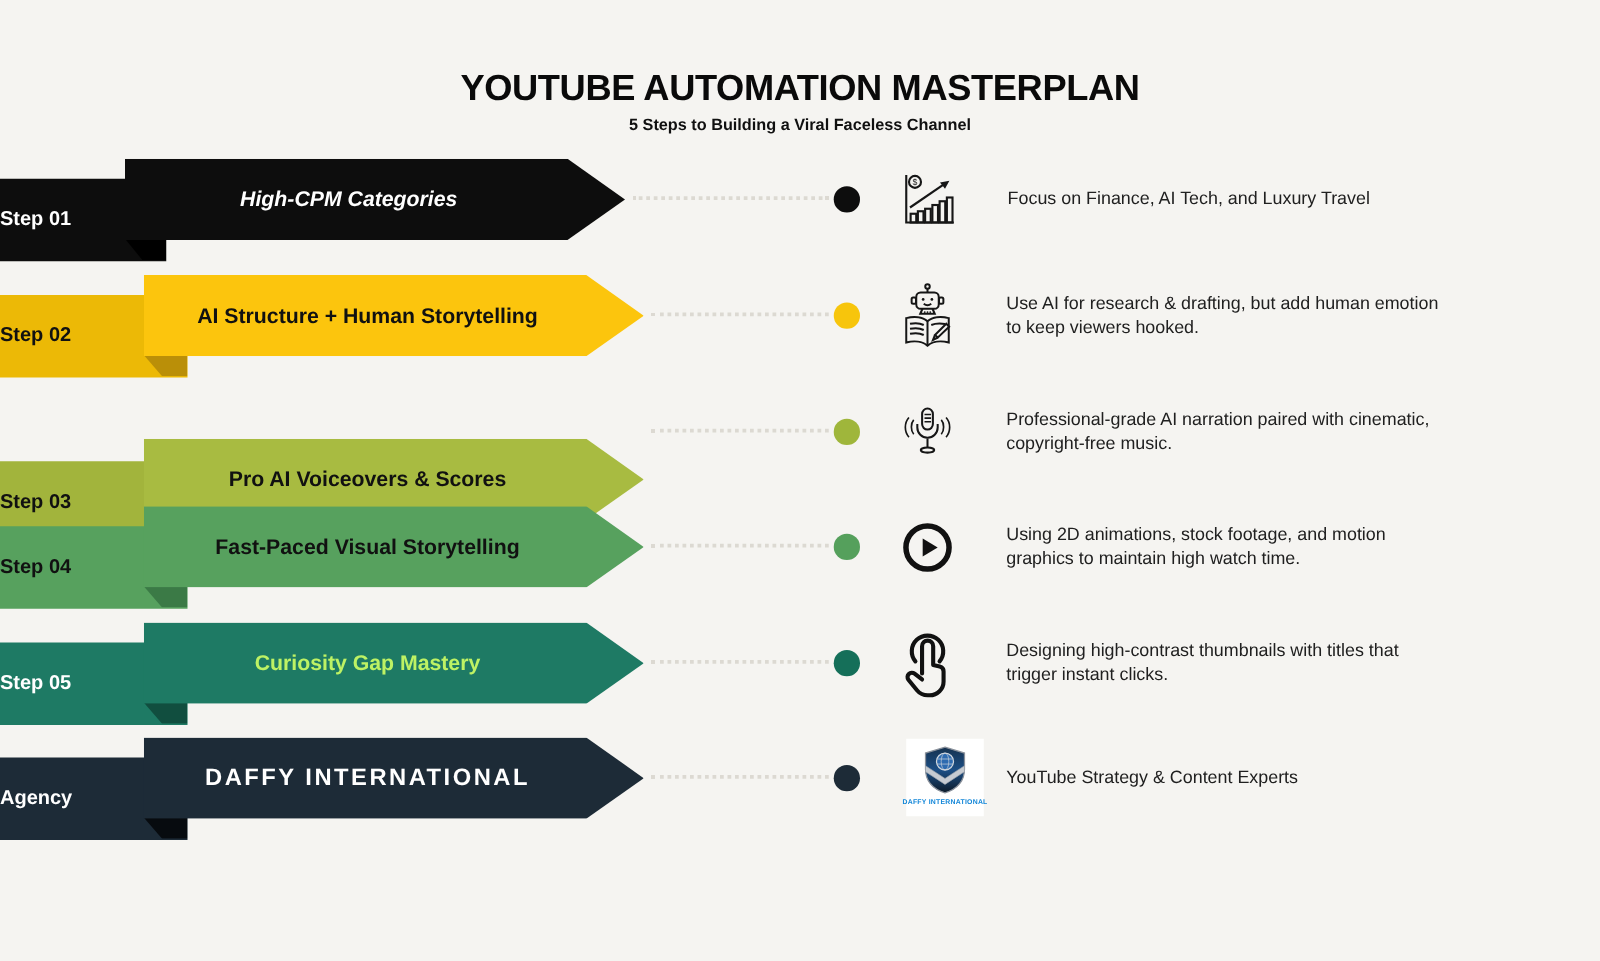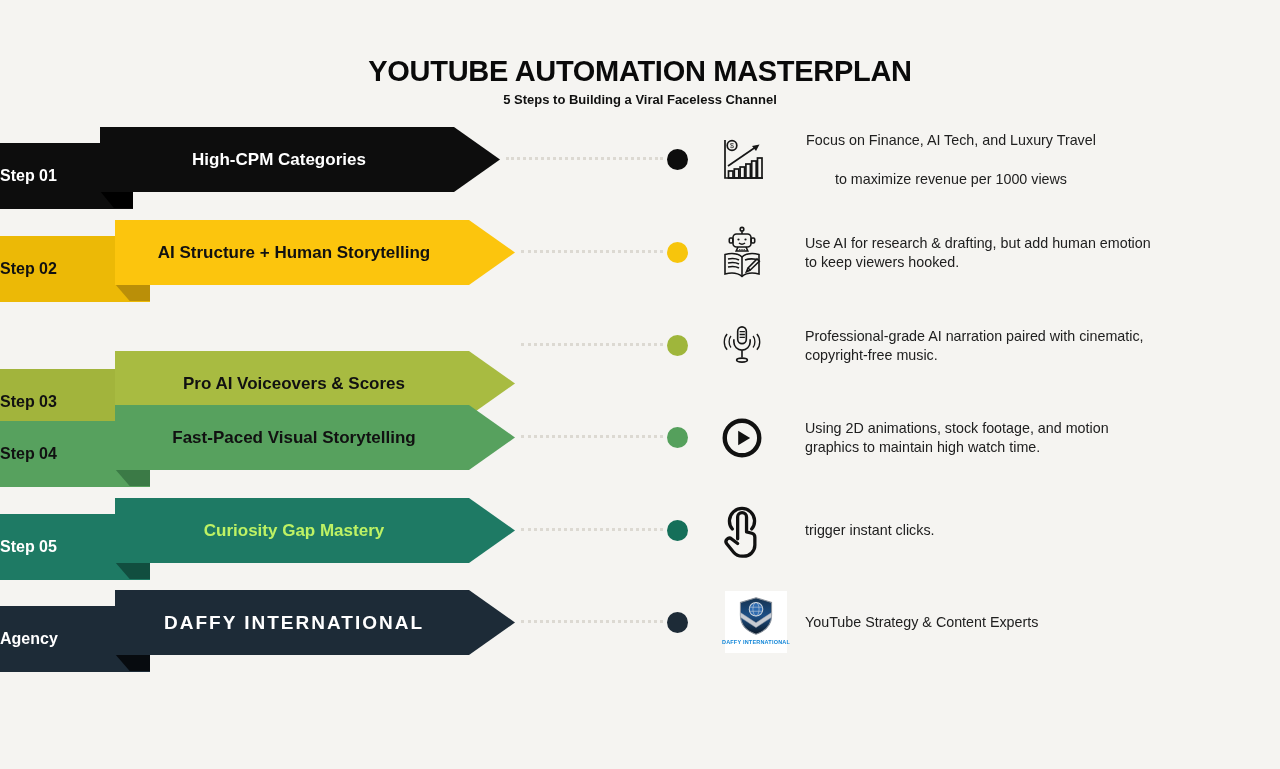--- a/index.html
+++ b/index.html
@@ -56,21 +56,21 @@
 <div class="canvas">
 
   <div class="title">YOUTUBE AUTOMATION MASTERPLAN</div>
   <div class="subtitle">5 Steps to Building a Viral Faceless Channel</div>
 
   <div class="row r1">
     <div class="tab" style="background: rgb(13, 13, 13); color: rgb(255, 255, 255);">
       <span>Step 01</span>
     </div>
     <div class="fold" style="background: rgb(0, 0, 0);"></div>
-    <div class="banner" style="background: rgb(13, 13, 13); color: rgb(255, 255, 255);">
+    <div class="banner" style="background: rgb(13, 13, 13); color: rgb(255, 255, 255); font-style: italic;">
       <span class="banner-title">High-CPM Categories</span>
     </div>
     <div class="dots"></div>
     <div class="dot" style="background: rgb(13, 13, 13);"></div>
     <div class="icon">
       <svg width="48" height="46" viewBox="0 0 48 46" fill="none" stroke="#161616" stroke-width="1.7">
         <path d="M7 3 V41 H45"></path>
         <rect x="10.5" y="34" width="4.5" height="7"></rect>
         <rect x="16.3" y="32" width="4.5" height="9"></rect>
         <rect x="22.1" y="30" width="4.5" height="11"></rect>
@@ -78,21 +78,20 @@
         <rect x="33.7" y="24" width="4.5" height="17"></rect>
         <rect x="39.5" y="21" width="4.5" height="20"></rect>
         <path d="M10 29 L38.5 9.5"></path>
         <path d="M41.5 7.5 L34 9 L38 14 Z" fill="#161616" stroke="none"></path>
         <circle cx="14" cy="8.5" r="4.8"></circle>
         <text x="14" y="11" font-size="7" text-anchor="middle" fill="#161616" stroke="none" font-family="Liberation Sans, sans-serif">$</text>
       </svg>
     </div>
     <div class="desc">
       <div>Focus on Finance, AI Tech, and Luxury Travel</div>
-      <div>to maximize revenue per 1000 views</div>
     </div>
   </div>
 
   <div class="row r2">
     <div class="tab" style="background: rgb(236, 185, 6); color: rgb(17, 17, 17);">
       <span>Step 02</span>
     </div>
     <div class="fold" style="background: rgb(186, 143, 8);"></div>
     <div class="banner" style="background: rgb(252, 197, 13); color: rgb(17, 17, 17);">
       <span class="banner-title">AI Structure + Human Storytelling</span>
@@ -190,20 +189,21 @@
     </div>
     <div class="dots"></div>
     <div class="dot" style="background: rgb(21, 111, 89);"></div>
     <div class="icon">
       <svg width="50" height="58" viewBox="0 0 50 60" fill="none" stroke="#111111" stroke-width="3.4" stroke-linecap="round" stroke-linejoin="round">
         <path d="M15 28 A 13 13 0 1 1 35 28"></path>
         <path d="M20.5 38 V15.5 a4.6 4.6 0 0 1 9.2 0 V31 l5.4 1.3 a4.2 4.2 0 0 1 3.2 4.1 v8.2 a11.5 11.5 0 0 1 -11.5 11.5 h-1.6 a11.5 11.5 0 0 1 -8.9 -4.2 l-7.1 -8.7 a3.6 3.6 0 0 1 5.1 -5 l6.2 4.8"></path>
       </svg>
     </div>
     <div class="desc">
+      <div>Designing high-contrast thumbnails with titles that</div>
       <div>trigger instant clicks.</div>
     </div>
   </div>
 
   <div class="row r6">
     <div class="tab" style="background: rgb(29, 43, 55); color: rgb(255, 255, 255);">
       <span>Agency</span>
     </div>
     <div class="fold" style="background: rgb(7, 11, 15);"></div>
     <div class="banner" style="background: rgb(29, 43, 55); color: rgb(255, 255, 255);">

